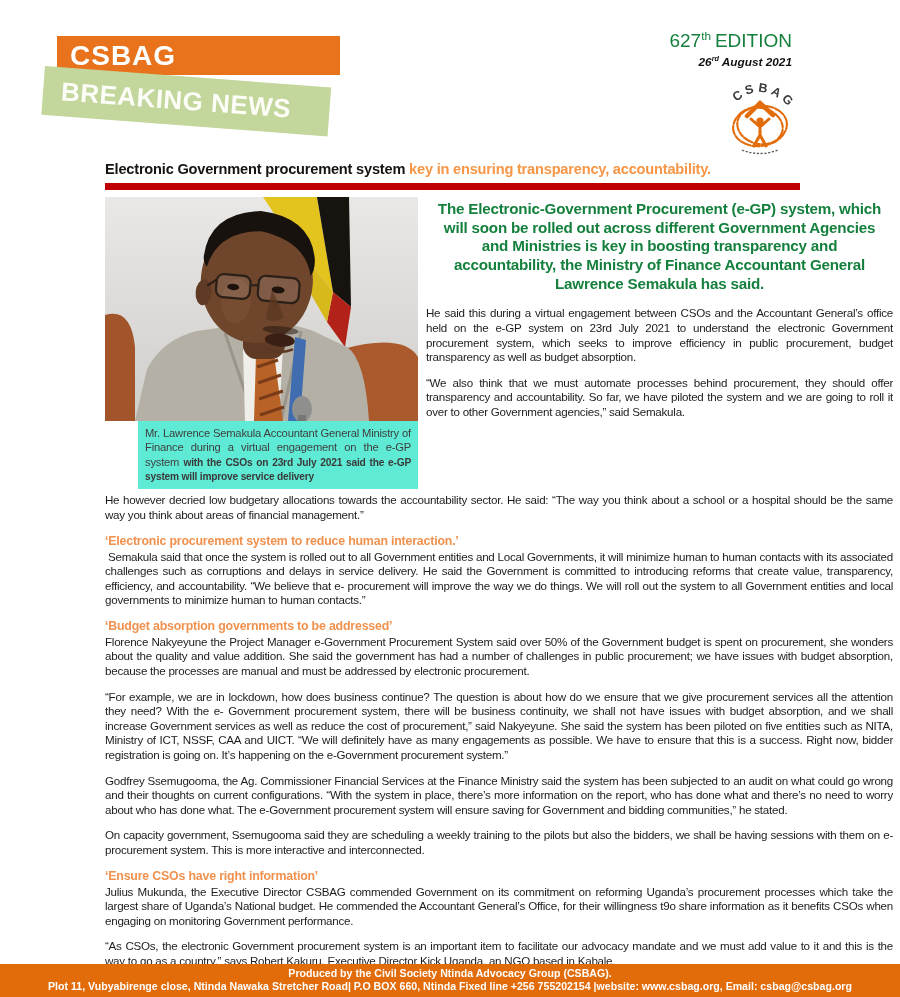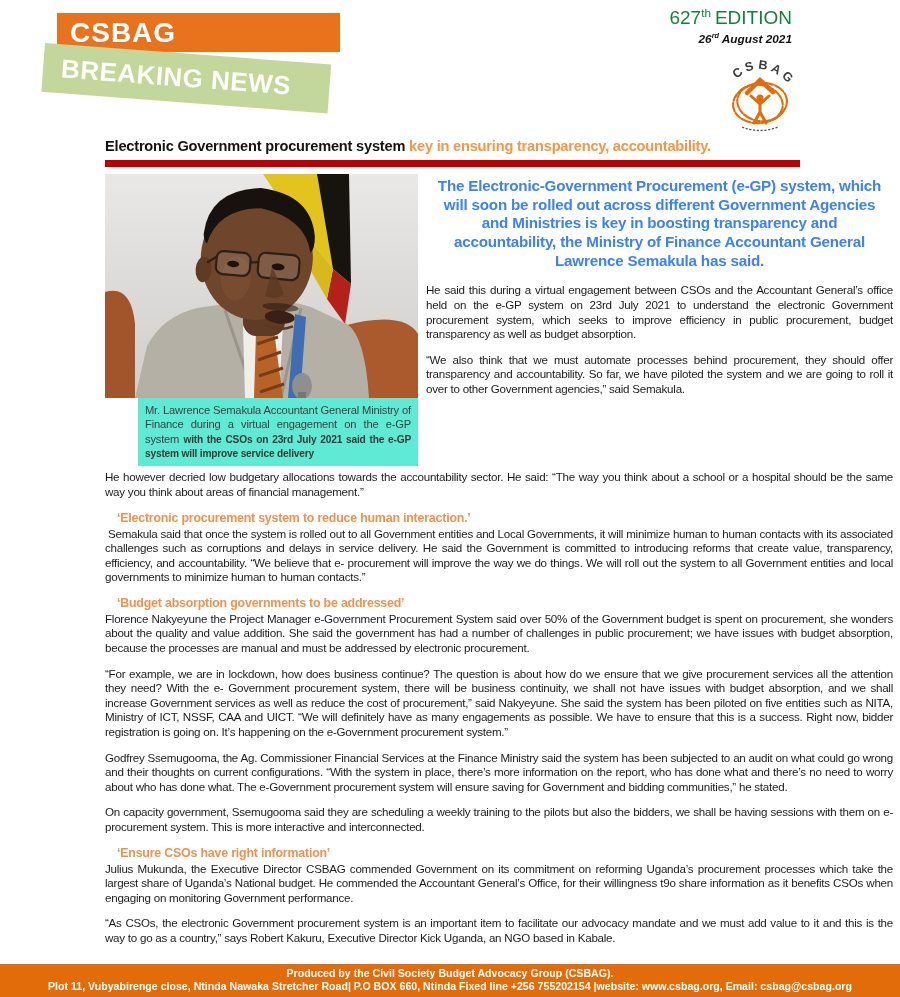--- a/index.html
+++ b/index.html
@@ -3,21 +3,21 @@
 <meta charset="utf-8">
 <style>
   * { margin:0; padding:0; box-sizing:border-box; }
   html,body { background:#ffffff; }
   .page {
     width:900px; height:997px; position:relative; background:#fff;
     overflow:hidden; margin:0 auto;
     font-family:"Liberation Sans", sans-serif; color:#1a1a1a;
   }
   
-  .masthead { position:relative; height:136px; }
+  .masthead { position:relative; height:136px;margin-top:23px; }
   .brand-box {
     position:absolute; left:57px; top:13px; width:283px; height:39px;
     background:#E8731C; display:flex; align-items:center; padding-left:13px;
   }
   .brand-box span { color:#fff; font-weight:bold; font-size:28px; letter-spacing:1px; }
   .banner {
     position:absolute; left:45px; top:43px; width:287px; height:49px;
     background:#C3D69B; transform:rotate(4.3deg); transform-origin:top left;
     display:flex; align-items:center; padding-left:18px;
   }
@@ -39,32 +39,32 @@
   .photo-box { width:313px; height:224px; overflow:hidden; background:#d8d8d6; }
   .photo-box svg { display:block; }
   .caption {
     background:#5eead4; padding:5px 7px 6px 7px; font-size:11.2px;
     line-height:1.28; color:#3f3f3f; text-align:justify; letter-spacing:-0.2px;margin-left:33px;
   }
   .cap-bold { font-weight:bold; font-size:10.2px; color:#3a3a3a; }
   .right-col { flex:1; min-width:0; }
   .lead {
     font-size:15.2px; font-weight:bold; text-align:center; line-height:1.23;
-    margin:3px 8px 13px 8px; color:#3b82f6; letter-spacing:-0.2px;
+    margin:3px 8px 13px 8px; color:#15803d; letter-spacing:-0.2px;
   }
   
   .body-p {
     font-size:11.6px; line-height:1.26; text-align:justify; color:#1c1c1c;
     margin:0 0 11px 0; letter-spacing:-0.25px;
   }
   .indent-sm { text-indent:3px; }
   .full { margin:4px 7px 0 105px; }
   .sec-head {
     font-size:12.4px; font-weight:bold; color:#F0914E;
-    margin:2px 0 2px 12px; letter-spacing:-0.2px;
+    margin:2px 0 2px 0; letter-spacing:-0.2px;
   }
   
   .footer {
     position:absolute; left:0; right:0; bottom:0; height:33px;
     background:#E36C0A; color:#fff; text-align:center; padding-top:3px;
   }
   .footer-line1 { font-size:10.6px; font-weight:bold; }
   .footer-line2 { font-size:10.6px; font-weight:bold; margin-top:1px; }
 </style>
 </head>
@@ -185,17 +185,17 @@
     <p class="body-p">“For example, we are in lockdown, how does business continue? The question is about how do we ensure that we give procurement services all the attention they need? With the e- Government procurement system, there will be business continuity, we shall not have issues with budget absorption, and we shall increase Government services as well as reduce the cost of procurement,” said Nakyeyune. She said the system has been piloted on five entities such as NITA, Ministry of ICT, NSSF, CAA and UICT. “We will definitely have as many engagements as possible. We have to ensure that this is a success. Right now, bidder registration is going on. It’s happening on the e-Government procurement system.”</p>
     <p class="body-p">Godfrey Ssemugooma, the Ag. Commissioner Financial Services at the Finance Ministry said the system has been subjected to an audit on what could go wrong and their thoughts on current configurations. “With the system in place, there’s more information on the report, who has done what and there’s no need to worry about who has done what. The e-Government procurement system will ensure saving for Government and bidding communities,” he stated.</p>
     <p class="body-p">On capacity government, Ssemugooma said they are scheduling a weekly training to the pilots but also the bidders, we shall be having sessions with them on e-procurement system. This is more interactive and interconnected.</p>
 
     <h3 class="sec-head">‘Ensure CSOs have right information’</h3>
     <p class="body-p">Julius Mukunda, the Executive Director CSBAG commended Government on its commitment on reforming Uganda’s procurement processes which take the largest share of Uganda’s National budget. He commended the Accountant General’s Office, for their willingness t9o share information as it benefits CSOs when engaging on monitoring Government performance.</p>
     <p class="body-p">“As CSOs, the electronic Government procurement system is an important item to facilitate our advocacy mandate and we must add value to it and this is the way to go as a country,” says Robert Kakuru, Executive Director Kick Uganda, an NGO based in Kabale.</p>
   </section>
 
   <footer class="footer">
-    <div class="footer-line1">Produced by the Civil Society Budget Advocacy Group (CSBAG).</div>
+    <div class="footer-line1">Produced by the Civil Society Ntinda Advocacy Group (CSBAG).</div>
     <div class="footer-line2">Plot 11, Vubyabirenge close, Ntinda Nawaka Stretcher Road| P.O BOX 660, Ntinda Fixed line +256 755202154 |website: www.csbag.org, Email: csbag@csbag.org</div>
   </footer>
 
 </div>
 
 </body></html>

